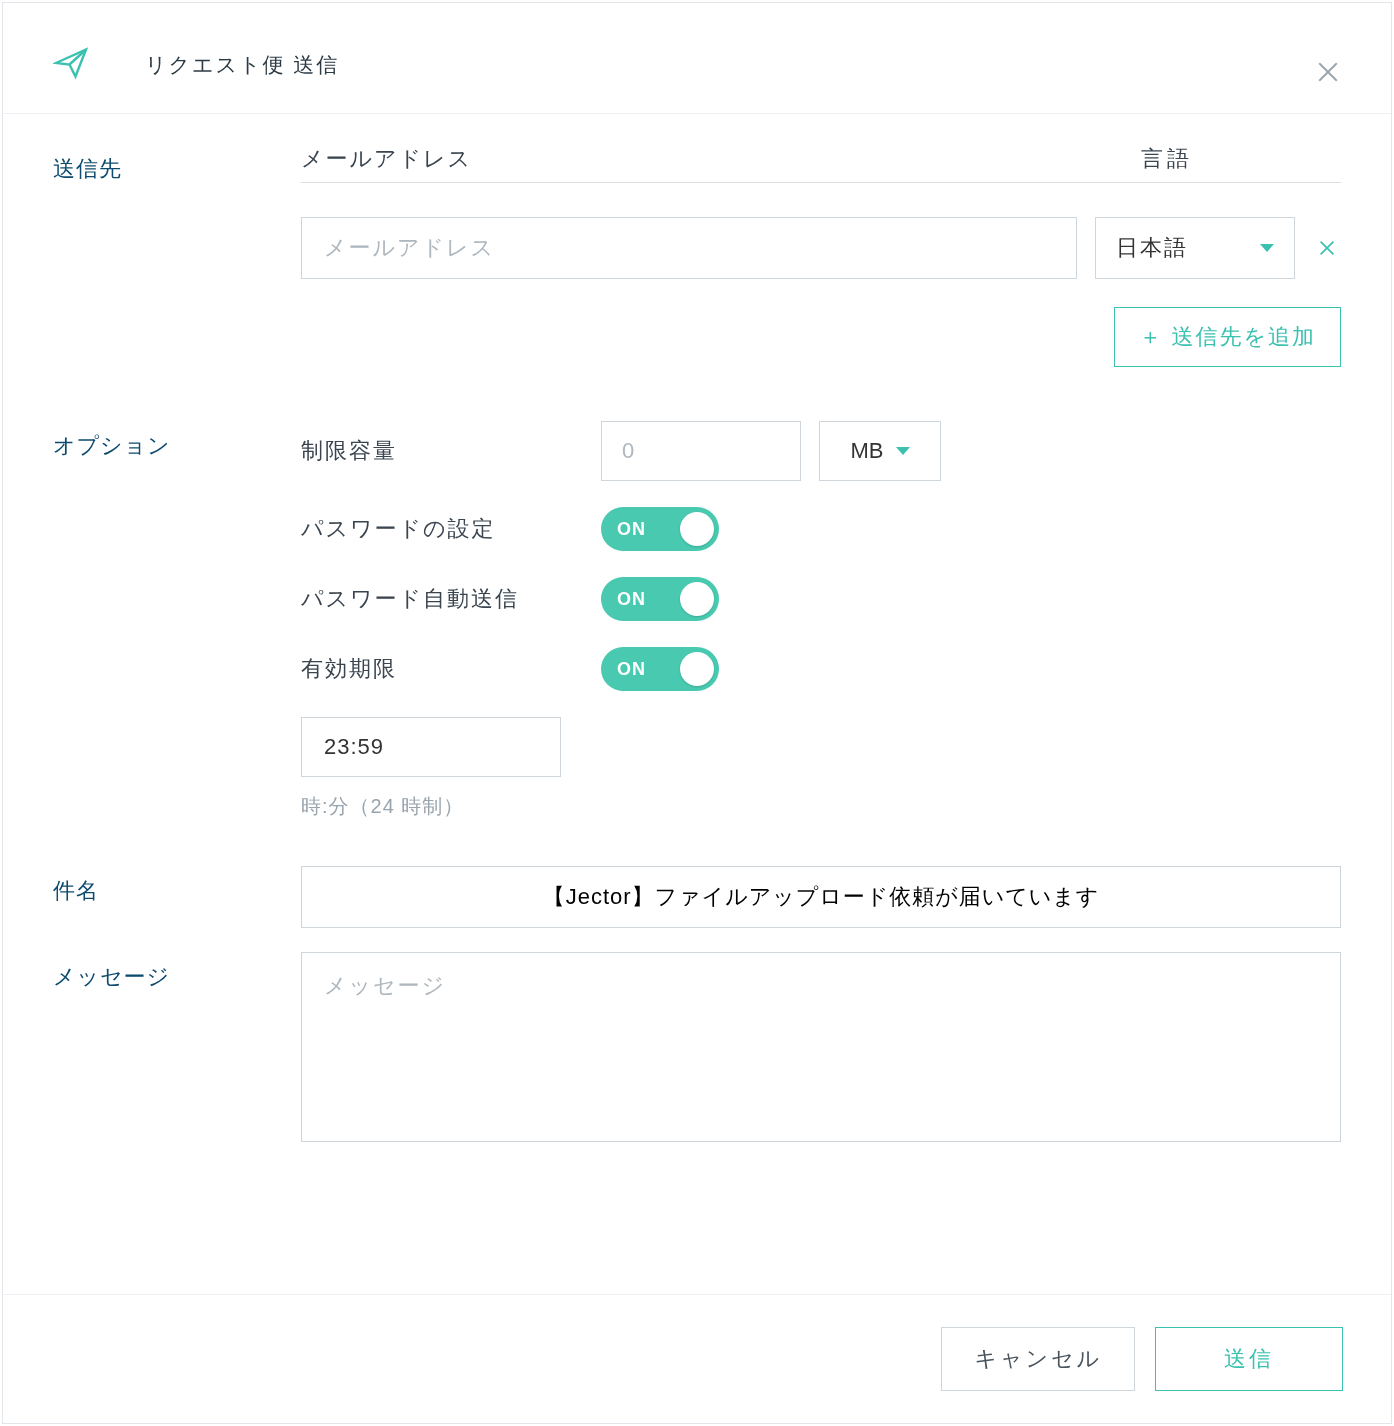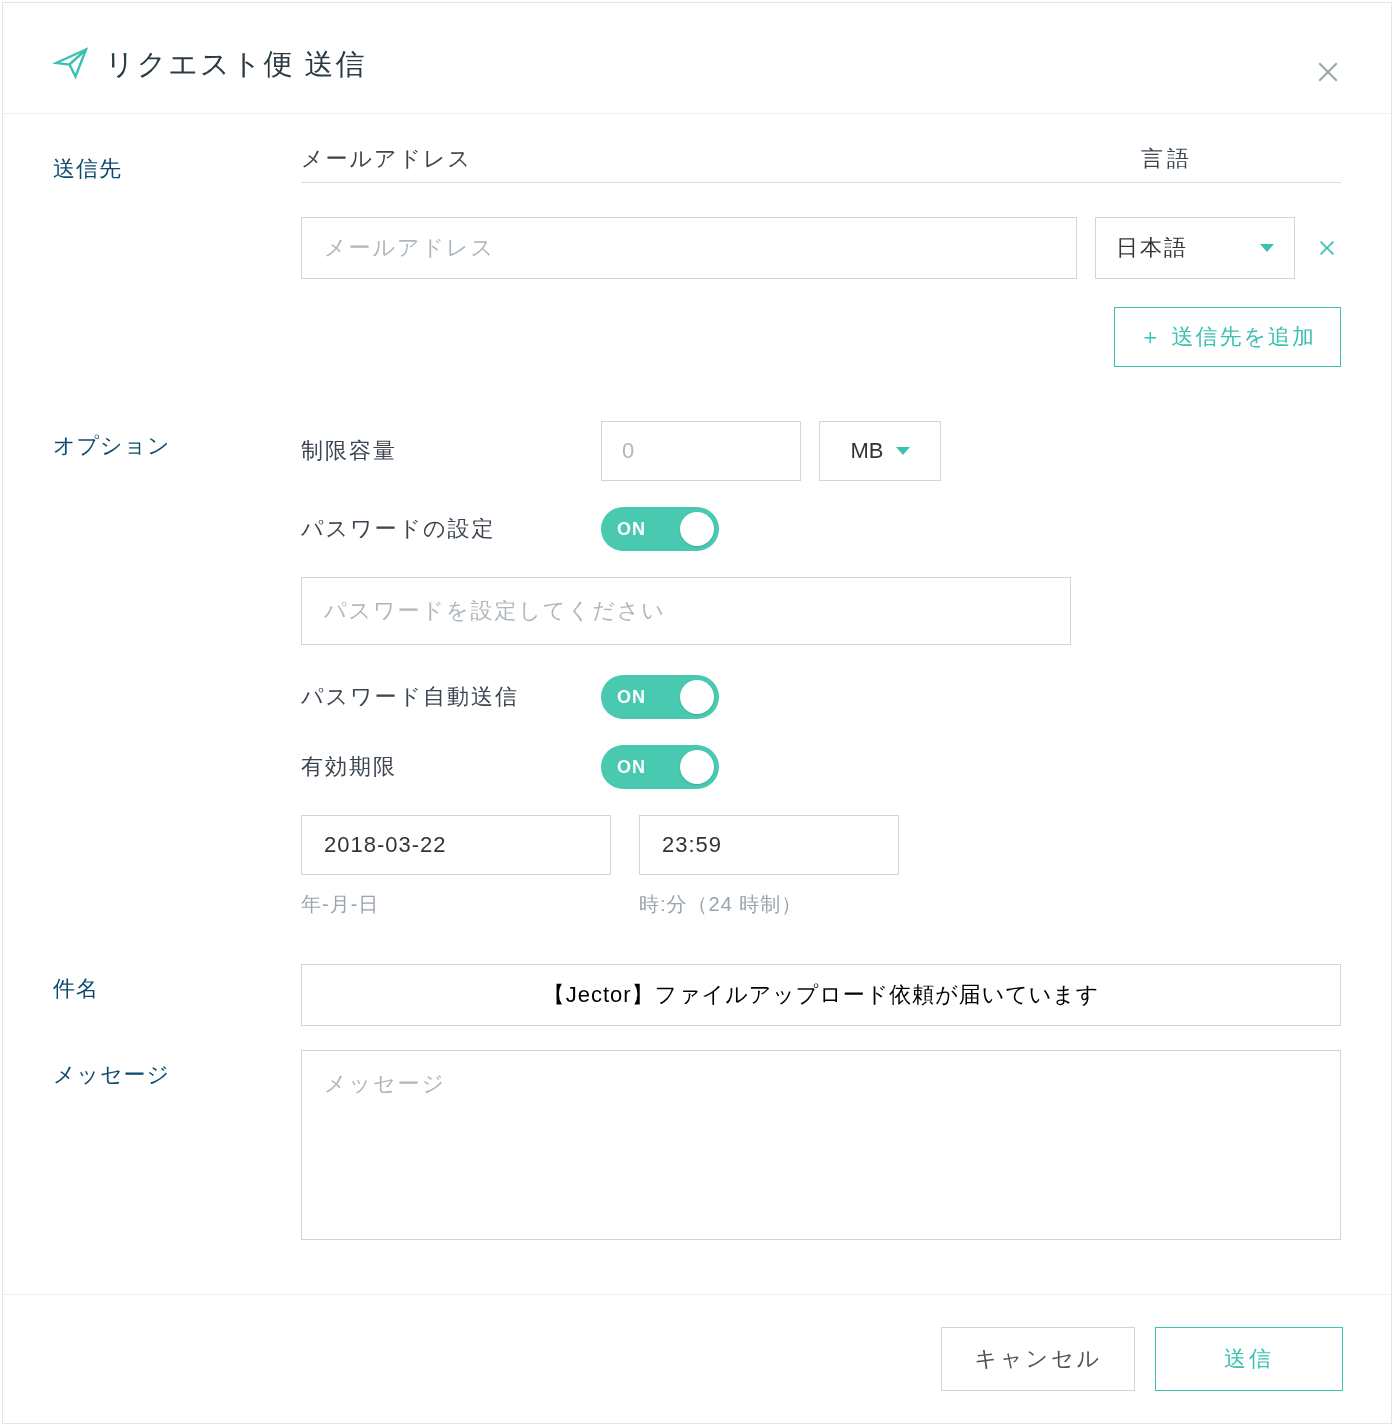--- a/index.html
+++ b/index.html
@@ -12,21 +12,21 @@
     margin: 2px;
     position: relative;
   }
   .header {
     display: flex;
     align-items: center;
     padding: 42px 50px 28px 50px;
     border-bottom: 1px solid #eef0f2;
   }
   .header svg { width: 36px; height: 36px; margin-right: 16px; flex-shrink: 0; }
-  .title { font-size: 29px; font-weight: 500; letter-spacing: 2px; color: #2c3a44; }
+  .title { font-size: 21px; font-weight: 500; letter-spacing: 2px; color: #2c3a44; margin-left: 40px; }
   .close-icon {
     position: absolute;
     top: 54px;
     right: 48px;
     width: 30px; height: 30px;
     cursor: pointer;
     color: #9aa4ad;
   }
   .close-icon svg { width: 30px; height: 30px; }
   .body { padding: 30px 50px 0 50px; }
@@ -269,44 +269,39 @@
         </div>
 
         <div class="opt-line">
           <div class="opt-label">パスワードの設定</div>
           <div class="toggle">
             <span class="on-text">ON</span>
             <span class="knob"></span>
           </div>
         </div>
 
-        <input class="password-input" placeholder="パスワードを設定してください" style="">
 
         <div class="opt-line">
           <div class="opt-label">パスワード自動送信</div>
           <div class="toggle">
             <span class="on-text">ON</span>
             <span class="knob"></span>
           </div>
         </div>
 
         <div class="opt-line">
           <div class="opt-label">有効期限</div>
           <div class="toggle">
             <span class="on-text">ON</span>
             <span class="knob"></span>
           </div>
         </div>
 
         <div class="date-row">
           <div class="date-col">
-            <input class="date-input date" value="2018-03-22" style="">
-            <div class="hint">年-月-日</div>
-          </div>
-          <div class="date-col">
             <input class="date-input time" value="23:59" style="">
             <div class="hint">時:分（24 時制）</div>
           </div>
         </div>
 
       </div>
     </div>
 
     <div class="row subject-row">
       <div class="side-label">件名</div>

